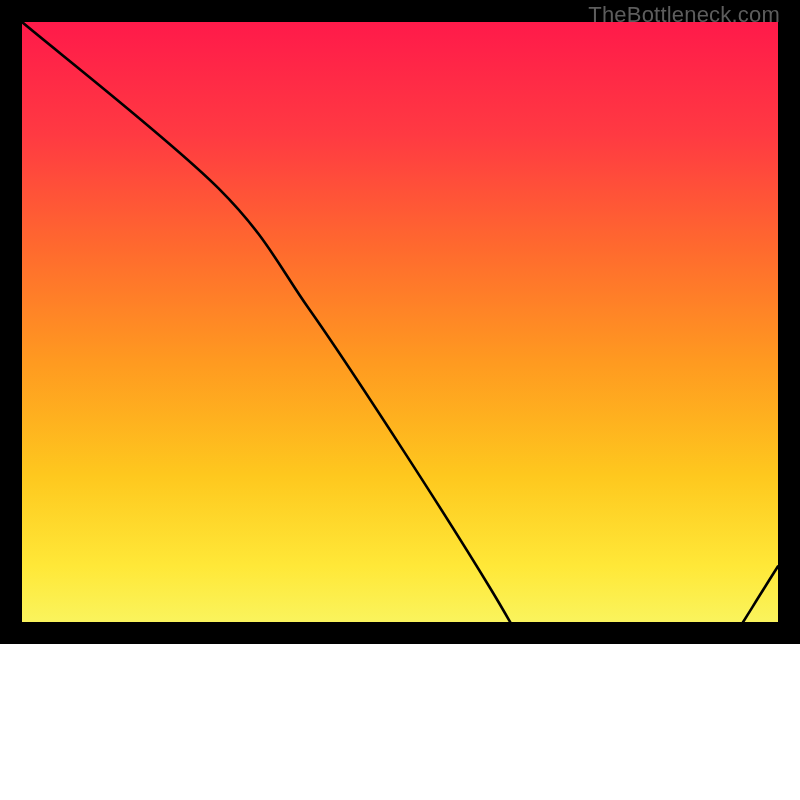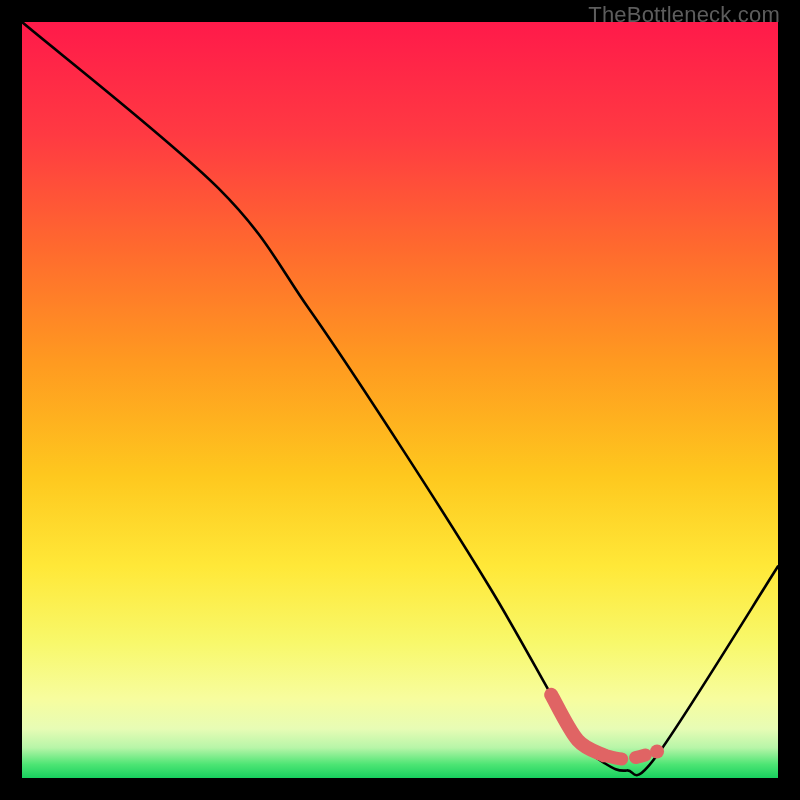--- a/index.html
+++ b/index.html
@@ -9,21 +9,21 @@
     width: 800px;
     height: 800px;
     overflow: hidden;
     font-family: Arial, Helvetica, sans-serif;
   }
   .frame {
     position: absolute;
     left: 0;
     top: 0;
     width: 800px;
-    height: 800px;
+    height: 644px;
     background: #000;
   }
   .plot {
     position: absolute;
     left: 22px;
     top: 22px;
     right: 22px;
     bottom: 22px;
     overflow: hidden;
   }

